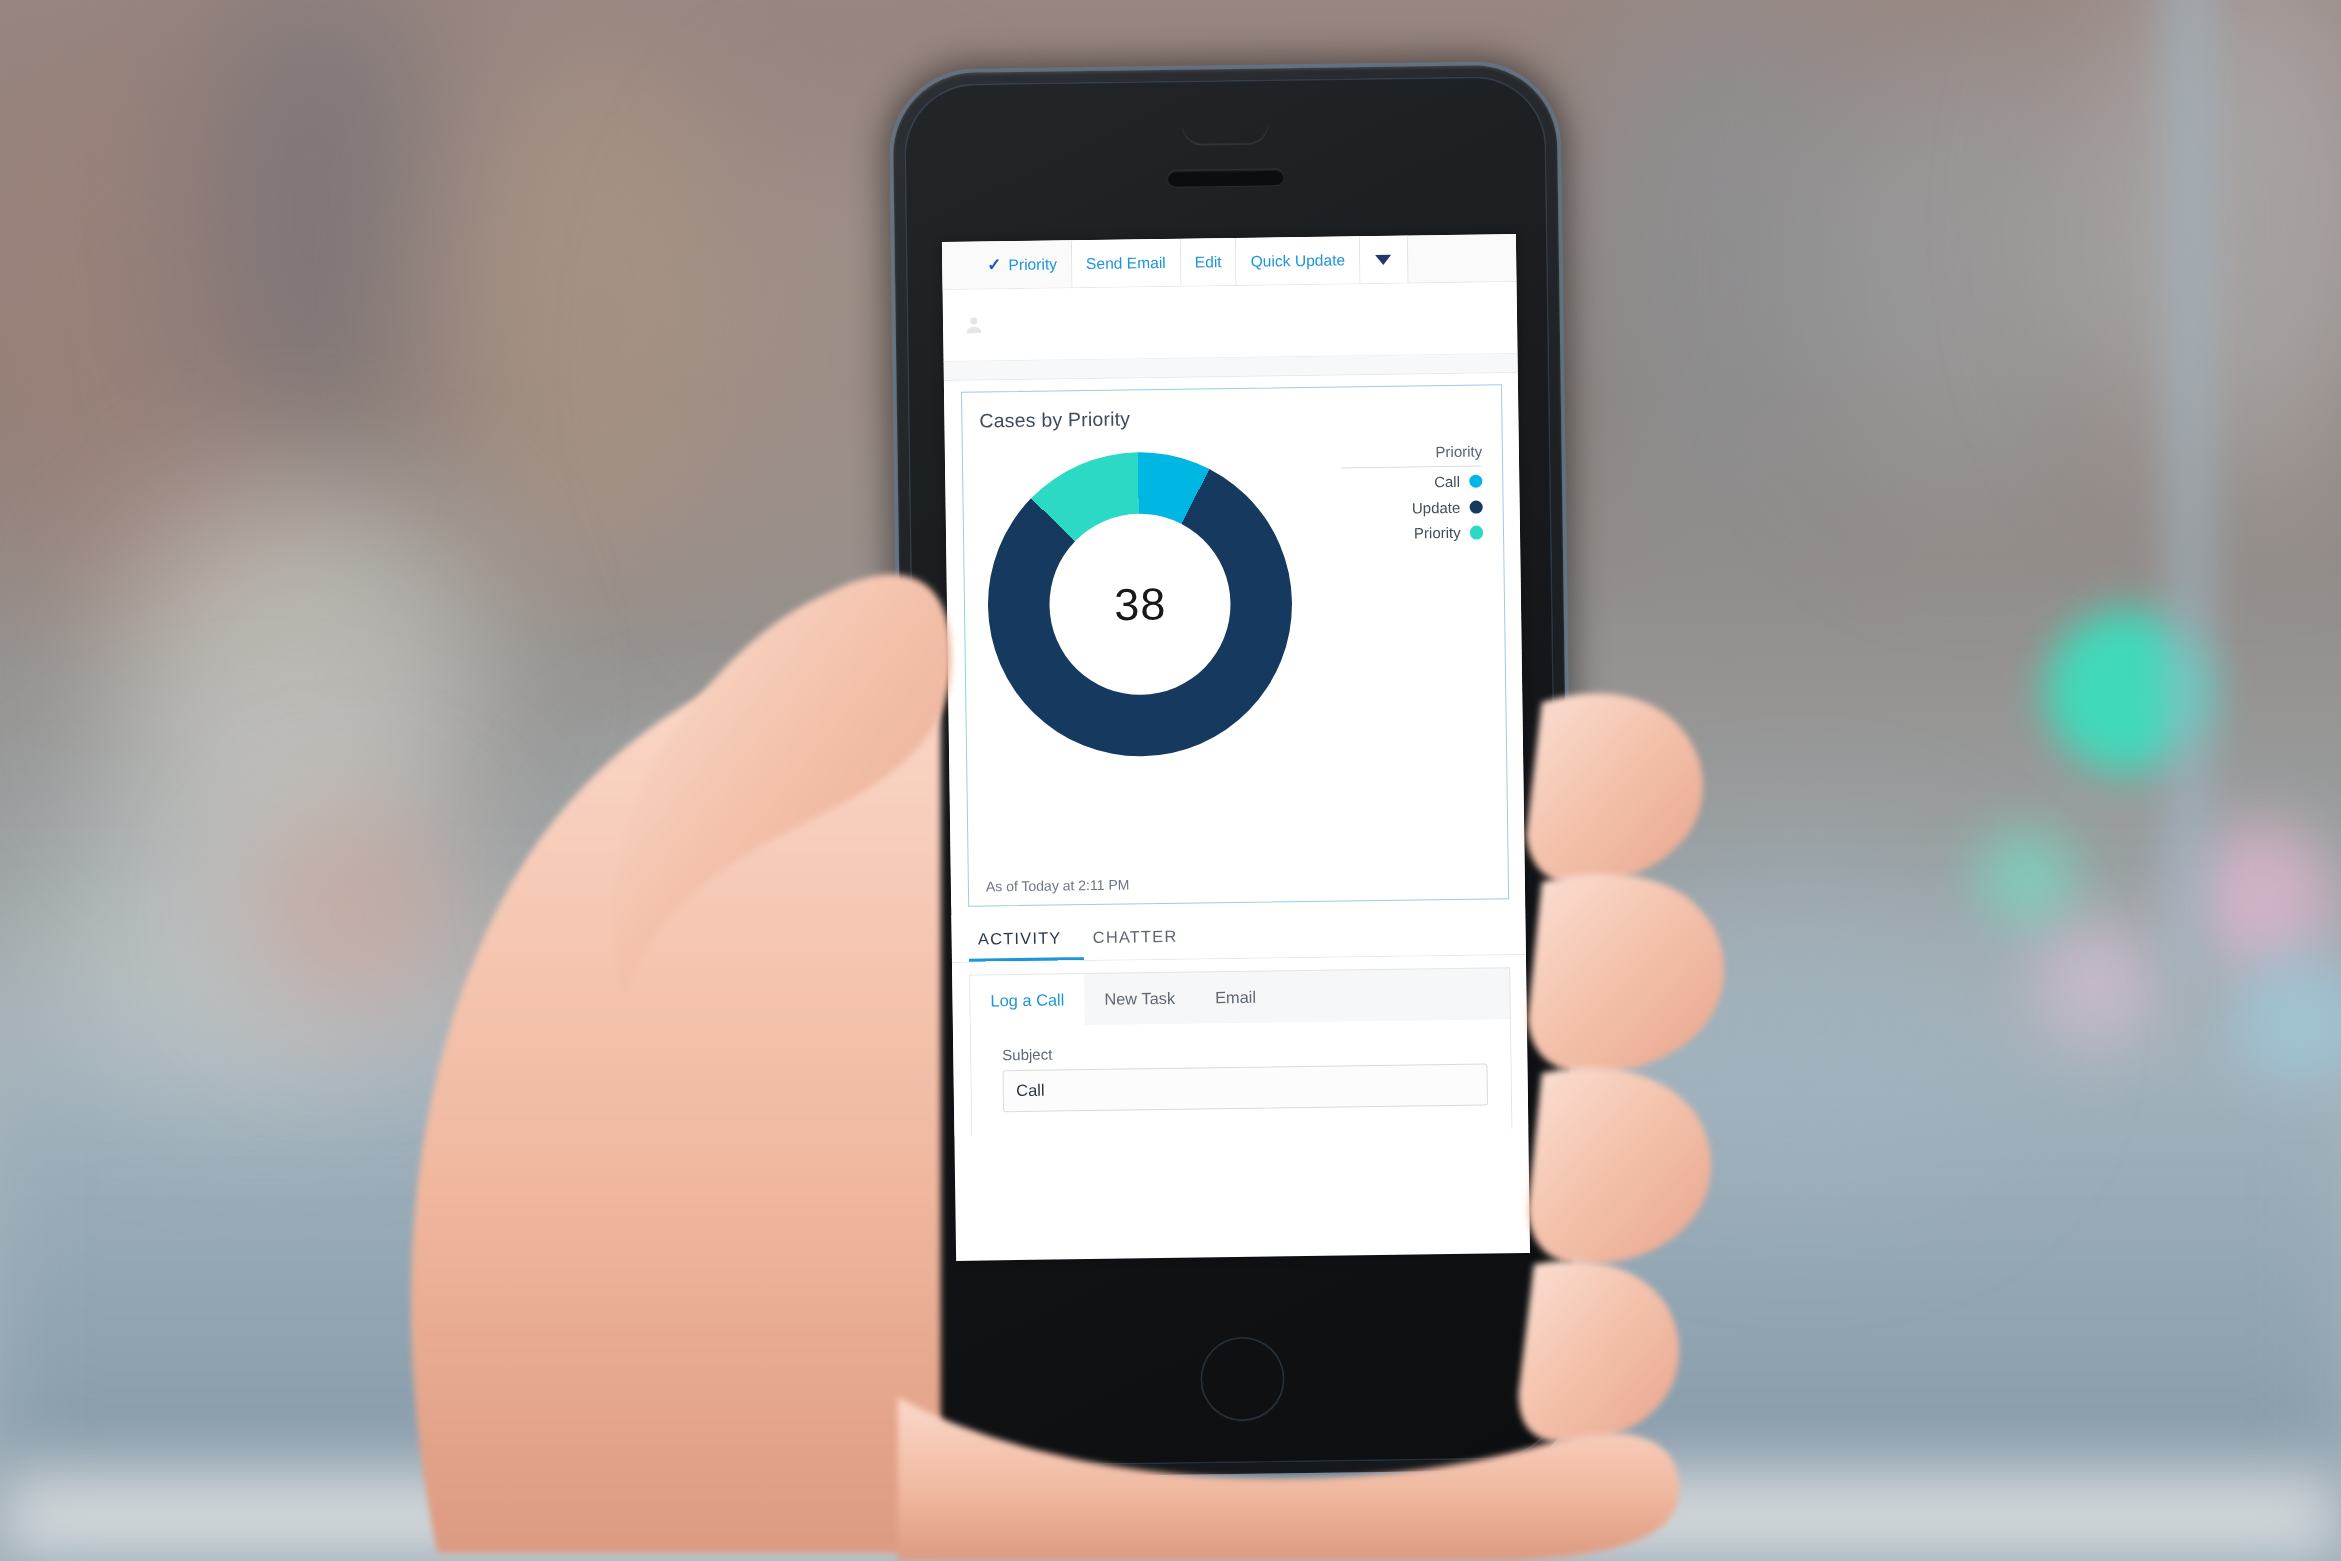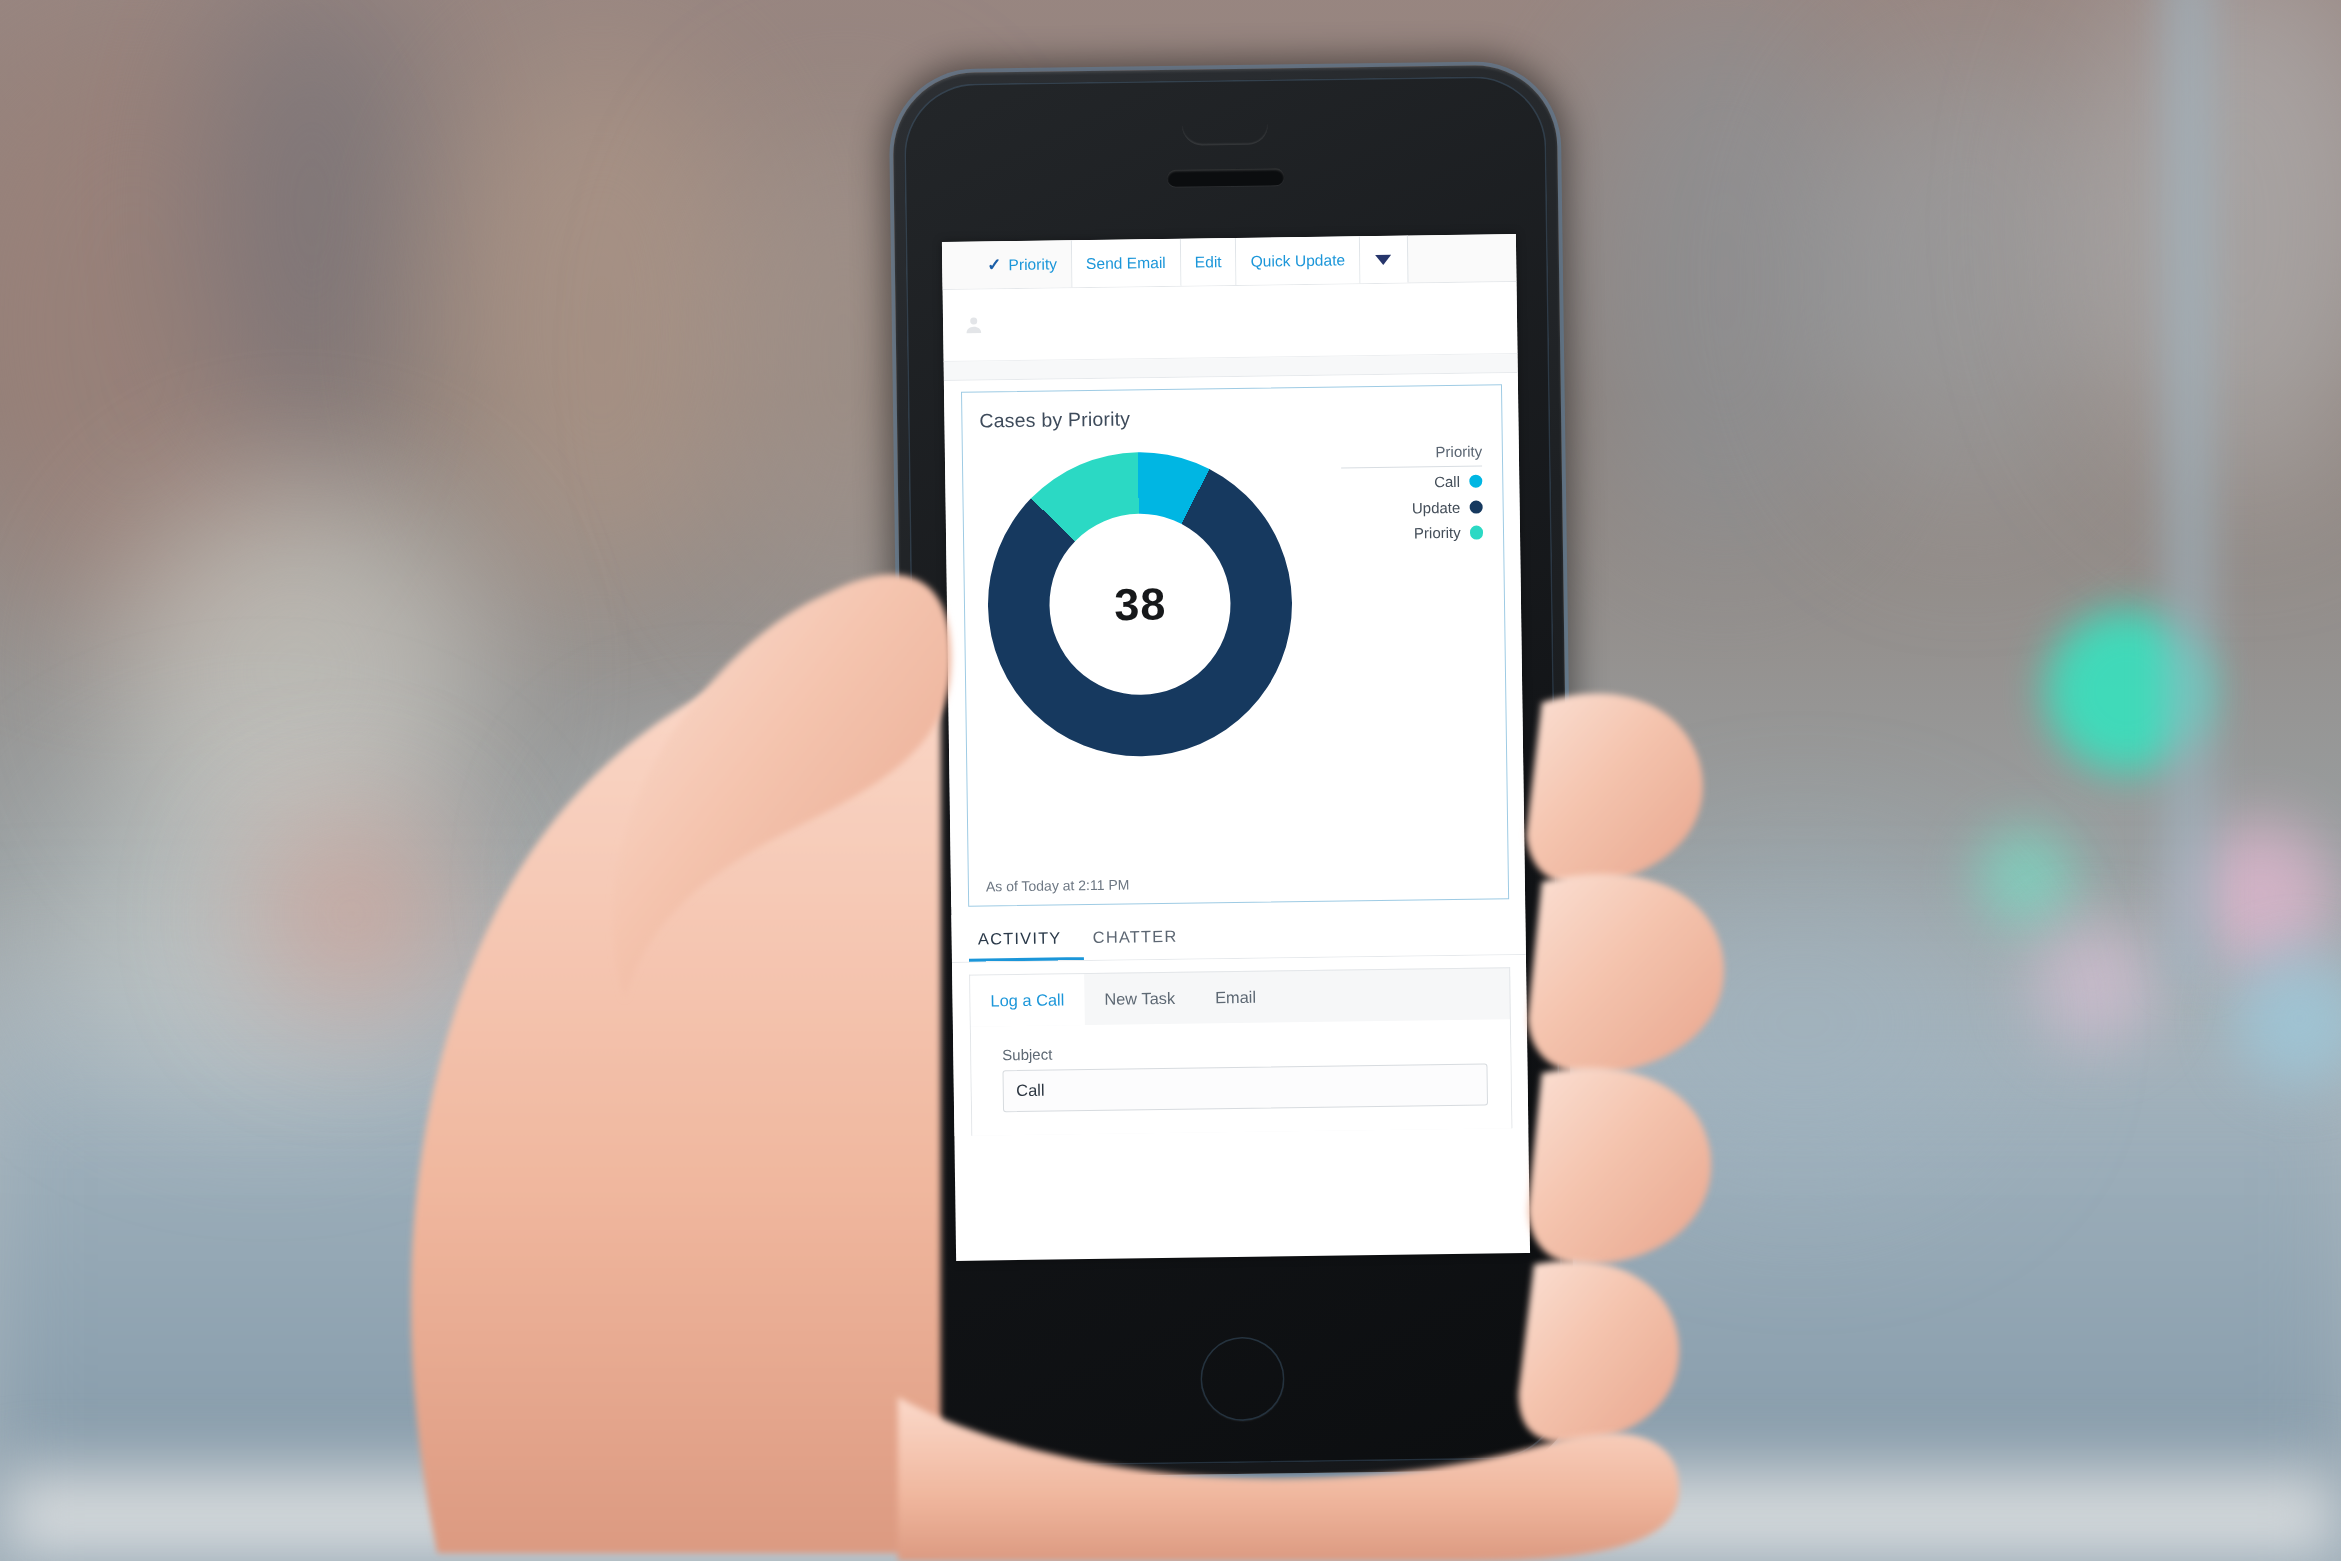--- a/index.html
+++ b/index.html
@@ -122,21 +122,21 @@
     width:304px; height:304px;
   }
   .donut {
     width:304px; height:304px; border-radius:50%;
   }
   .donut-hole {
     position:absolute; left:50%; top:50%; transform:translate(-50%,-50%);
     width:181px; height:181px; border-radius:50%; background:#fff;
     display:flex; align-items:center; justify-content:center;
   }
-  .donut-total { font-size:45px; color:#16181a; font-weight:700; letter-spacing:0.8px; }
+  .donut-total { font-size:45px; color:#16181a; font-weight:400; letter-spacing:0.8px; }
 
   .legend {
     position:absolute; right:3.1px; top:17px; width:141px;
     text-align:right;
   }
   .legend-title { font-size:15px; color:#5a6572; padding-bottom:5.5px; }
   .legend-rule { height:0.8px; background:#d8dde2; margin-bottom:7px; }
   .legend-row {
     display:flex; align-items:center; justify-content:flex-end; gap:9.4px;
     margin-bottom:8.6px; font-size:15px; color:#444e59;

